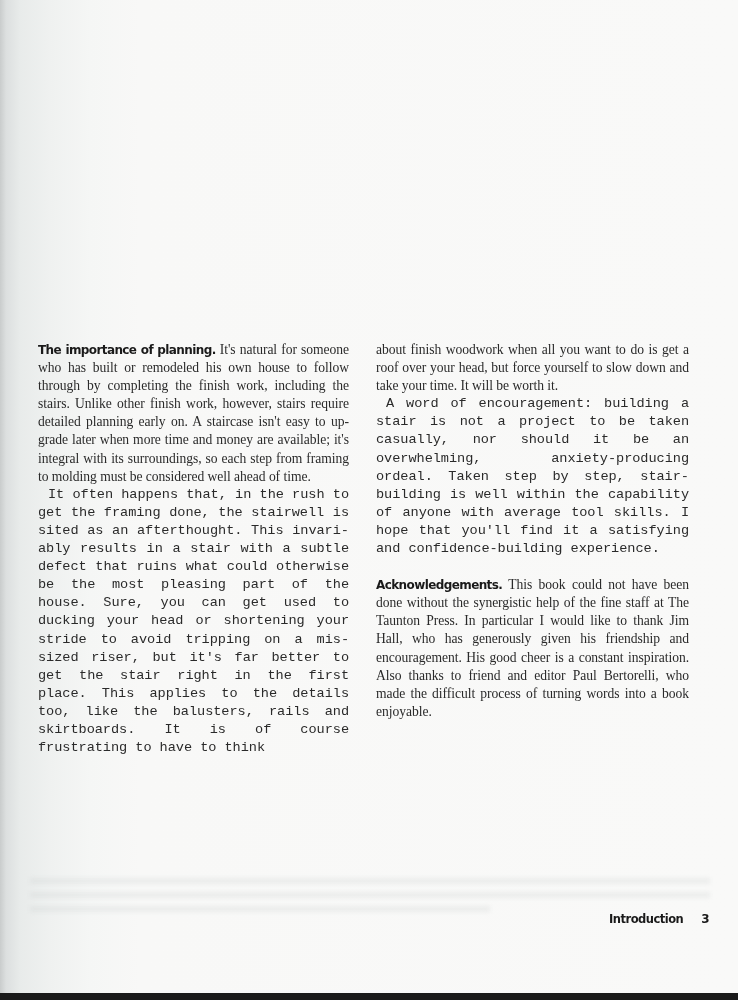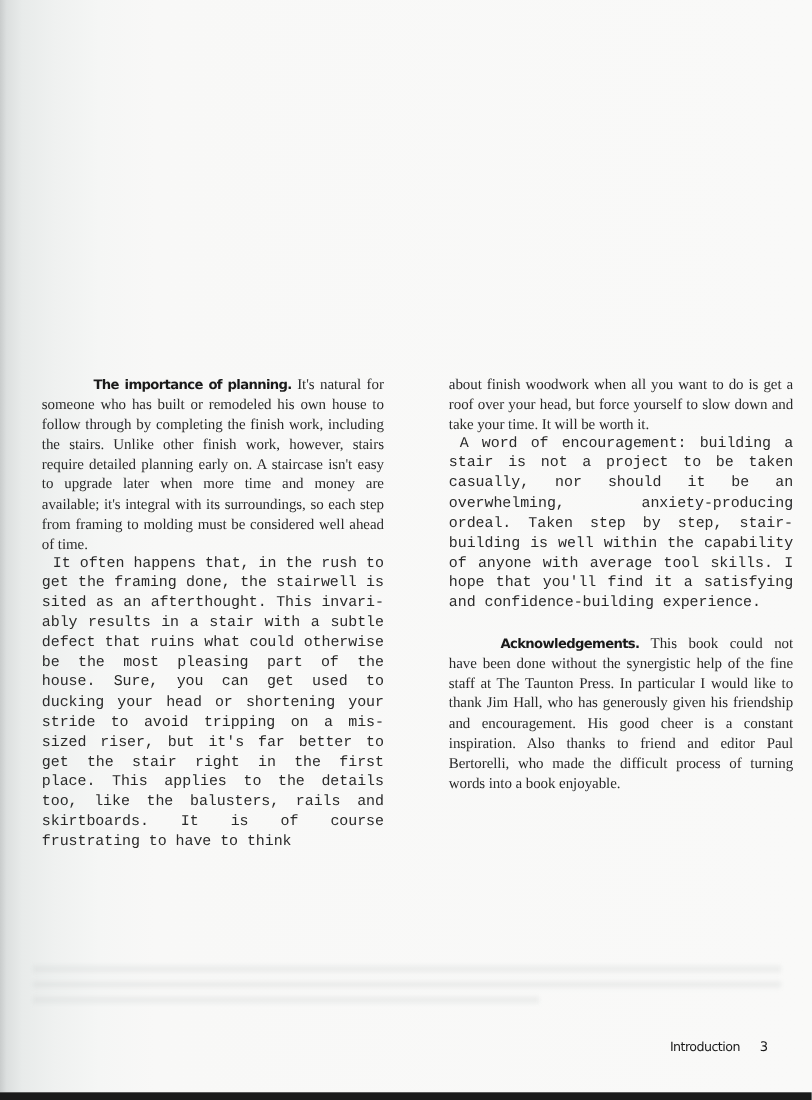--- a/index.html
+++ b/index.html
@@ -40,41 +40,40 @@
     .column {
       position: absolute;
       top: 341px;
       font-size: 13.6px;
       line-height: 18.1px;
       text-align: justify;
       hyphens: manual;
       letter-spacing: -0.05px;
     }
     .col-left { left: 38px; width: 311px; }
-    .col-right { left: 408px; width: 313px; }
+    .col-right { left: 376px; width: 313px; }
     .para {
       margin: 0;
       text-indent: 0;
     }
     .para.indent { text-indent: 10px; font-family: Liberation Mono, monospace; }
     .para.gap { margin-top: 18px; }
     .run-in {
       font-family: "DejaVu Sans", "Liberation Sans", sans-serif;
       font-weight: bold;
       font-size: 12px;
       letter-spacing: -0.6px;
       color: #1a1a1a;
-      margin-left: 47px;
     }
     .footer {
       position: absolute;
-      top: 944px;
+      top: 912px;
       left: 609px;
       font-family: "DejaVu Sans", "Liberation Sans", sans-serif;
-      font-weight: normal;
+      font-weight: bold;
       font-size: 11.5px;
       letter-spacing: -0.5px;
       color: #1a1a1a;
     }
     .footer .section { display: inline-block; }
     .footer .page-num { display: inline-block; margin-left: 18px; font-size: 12px; }
   </style>
 </head>
 <body>
 

